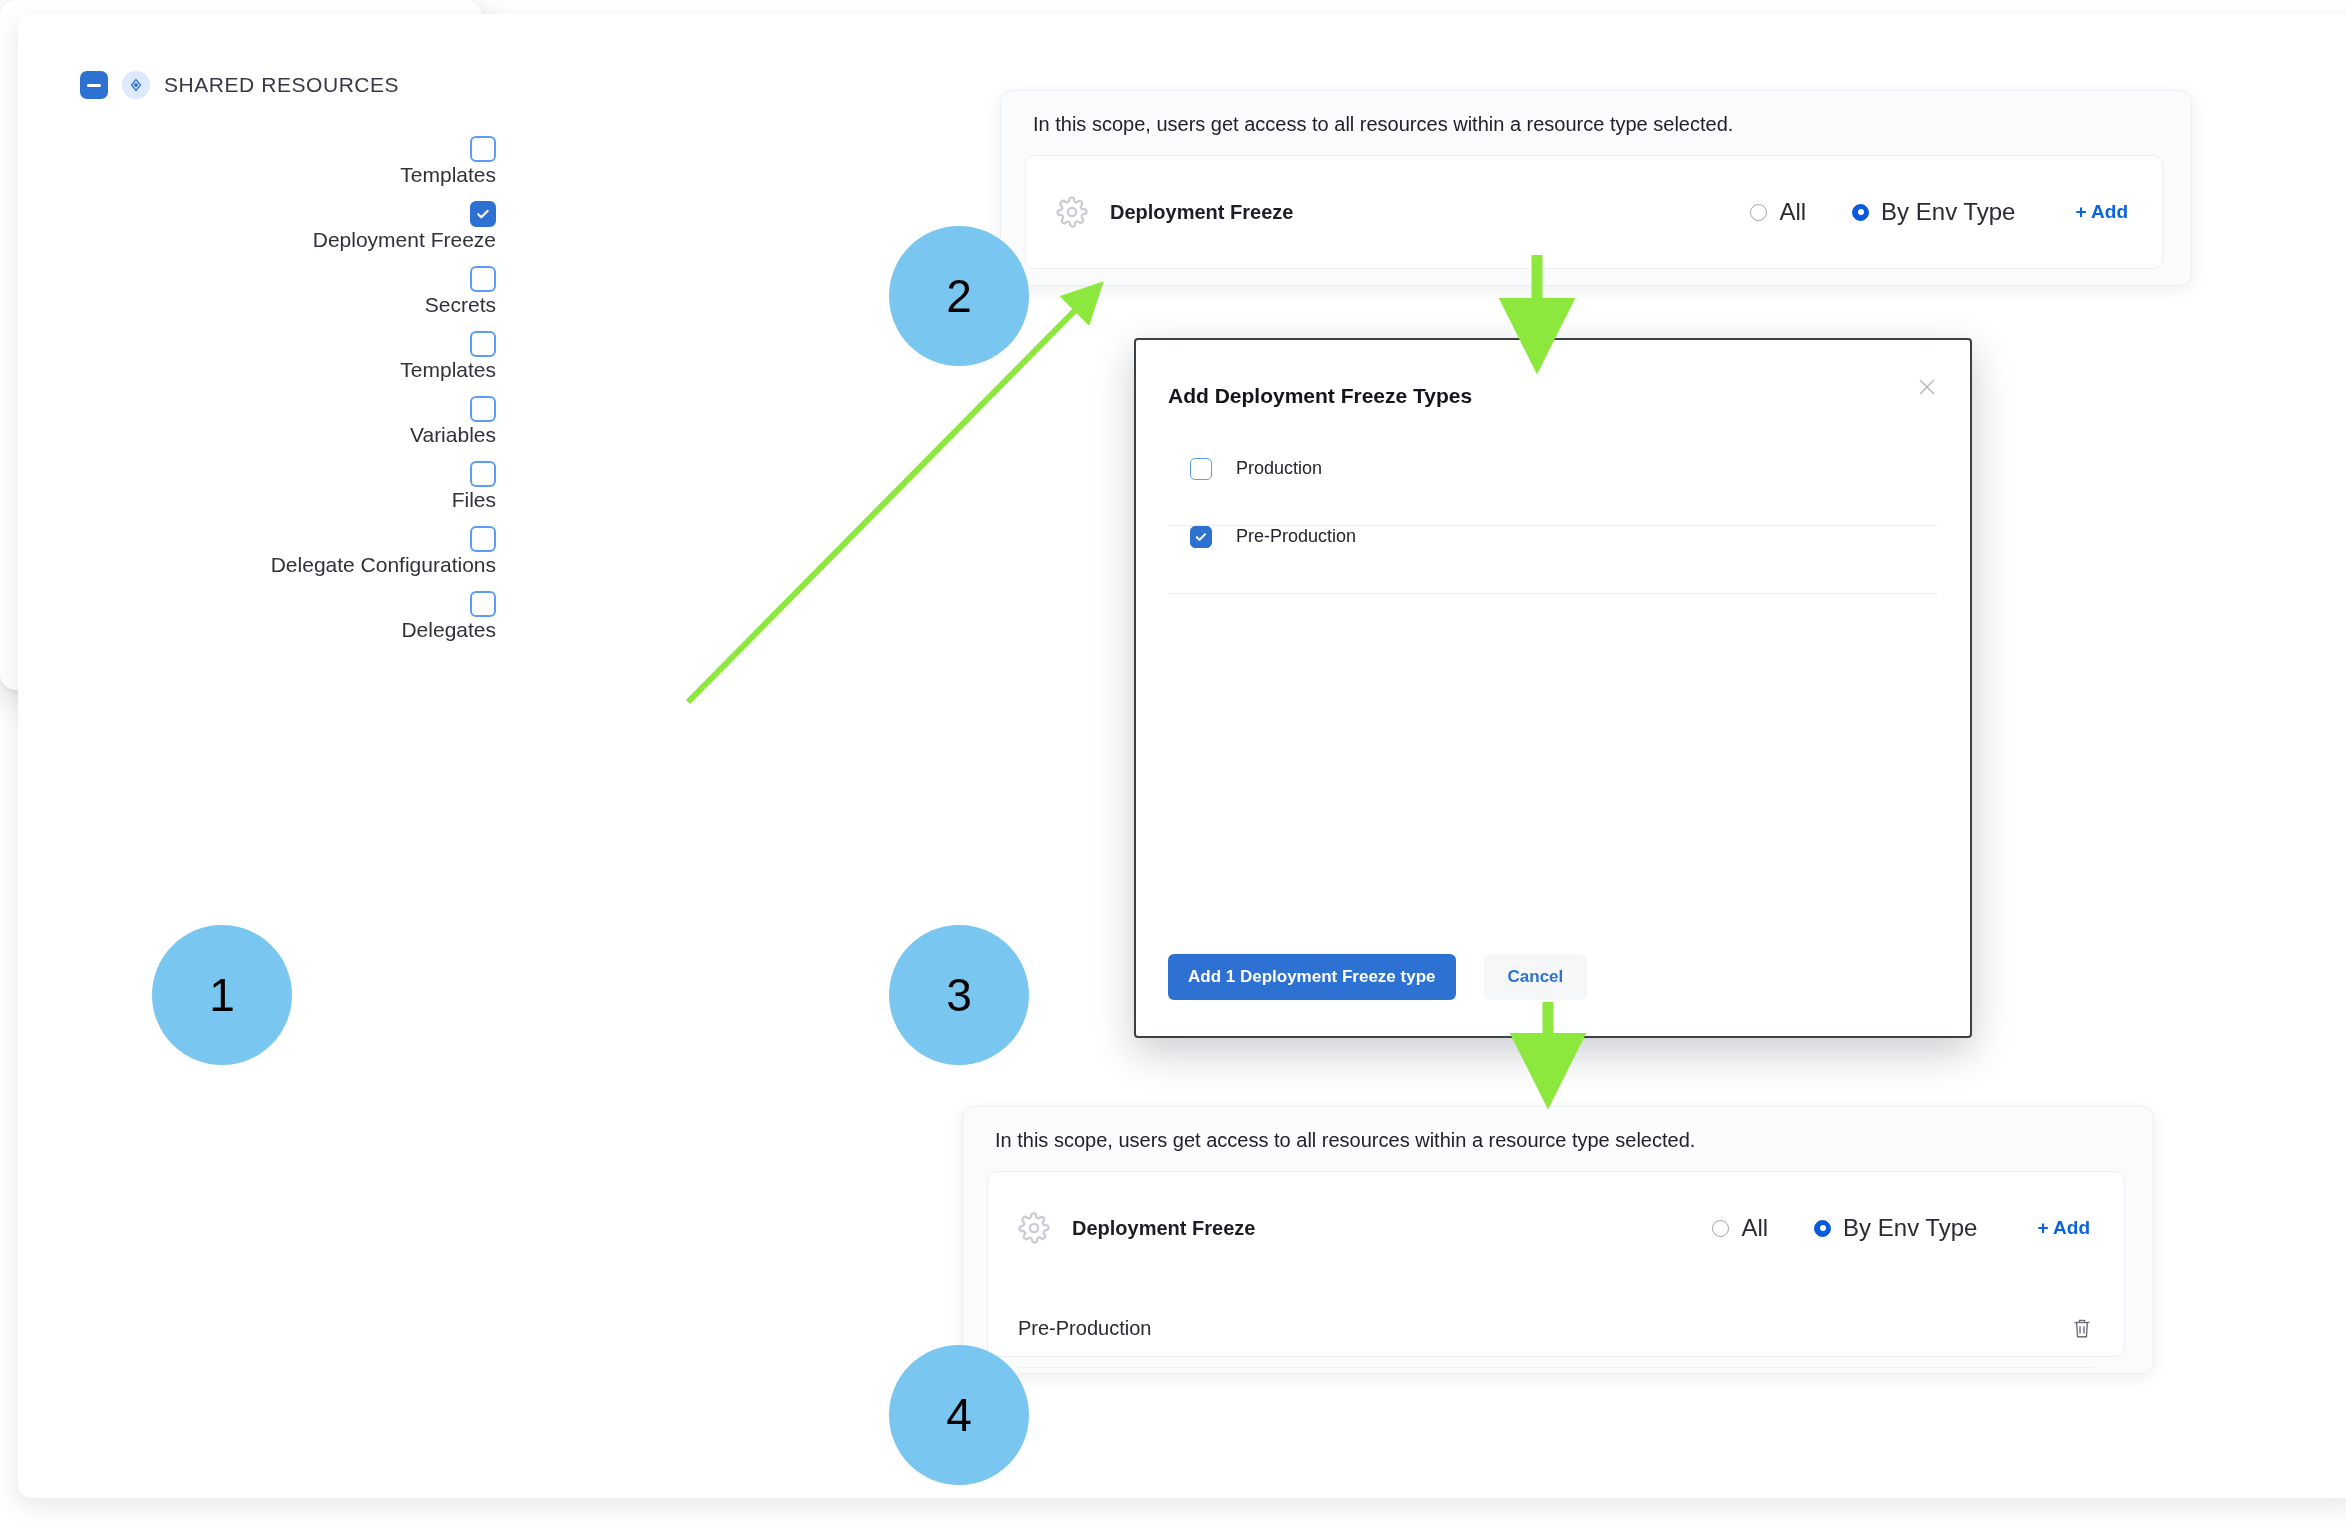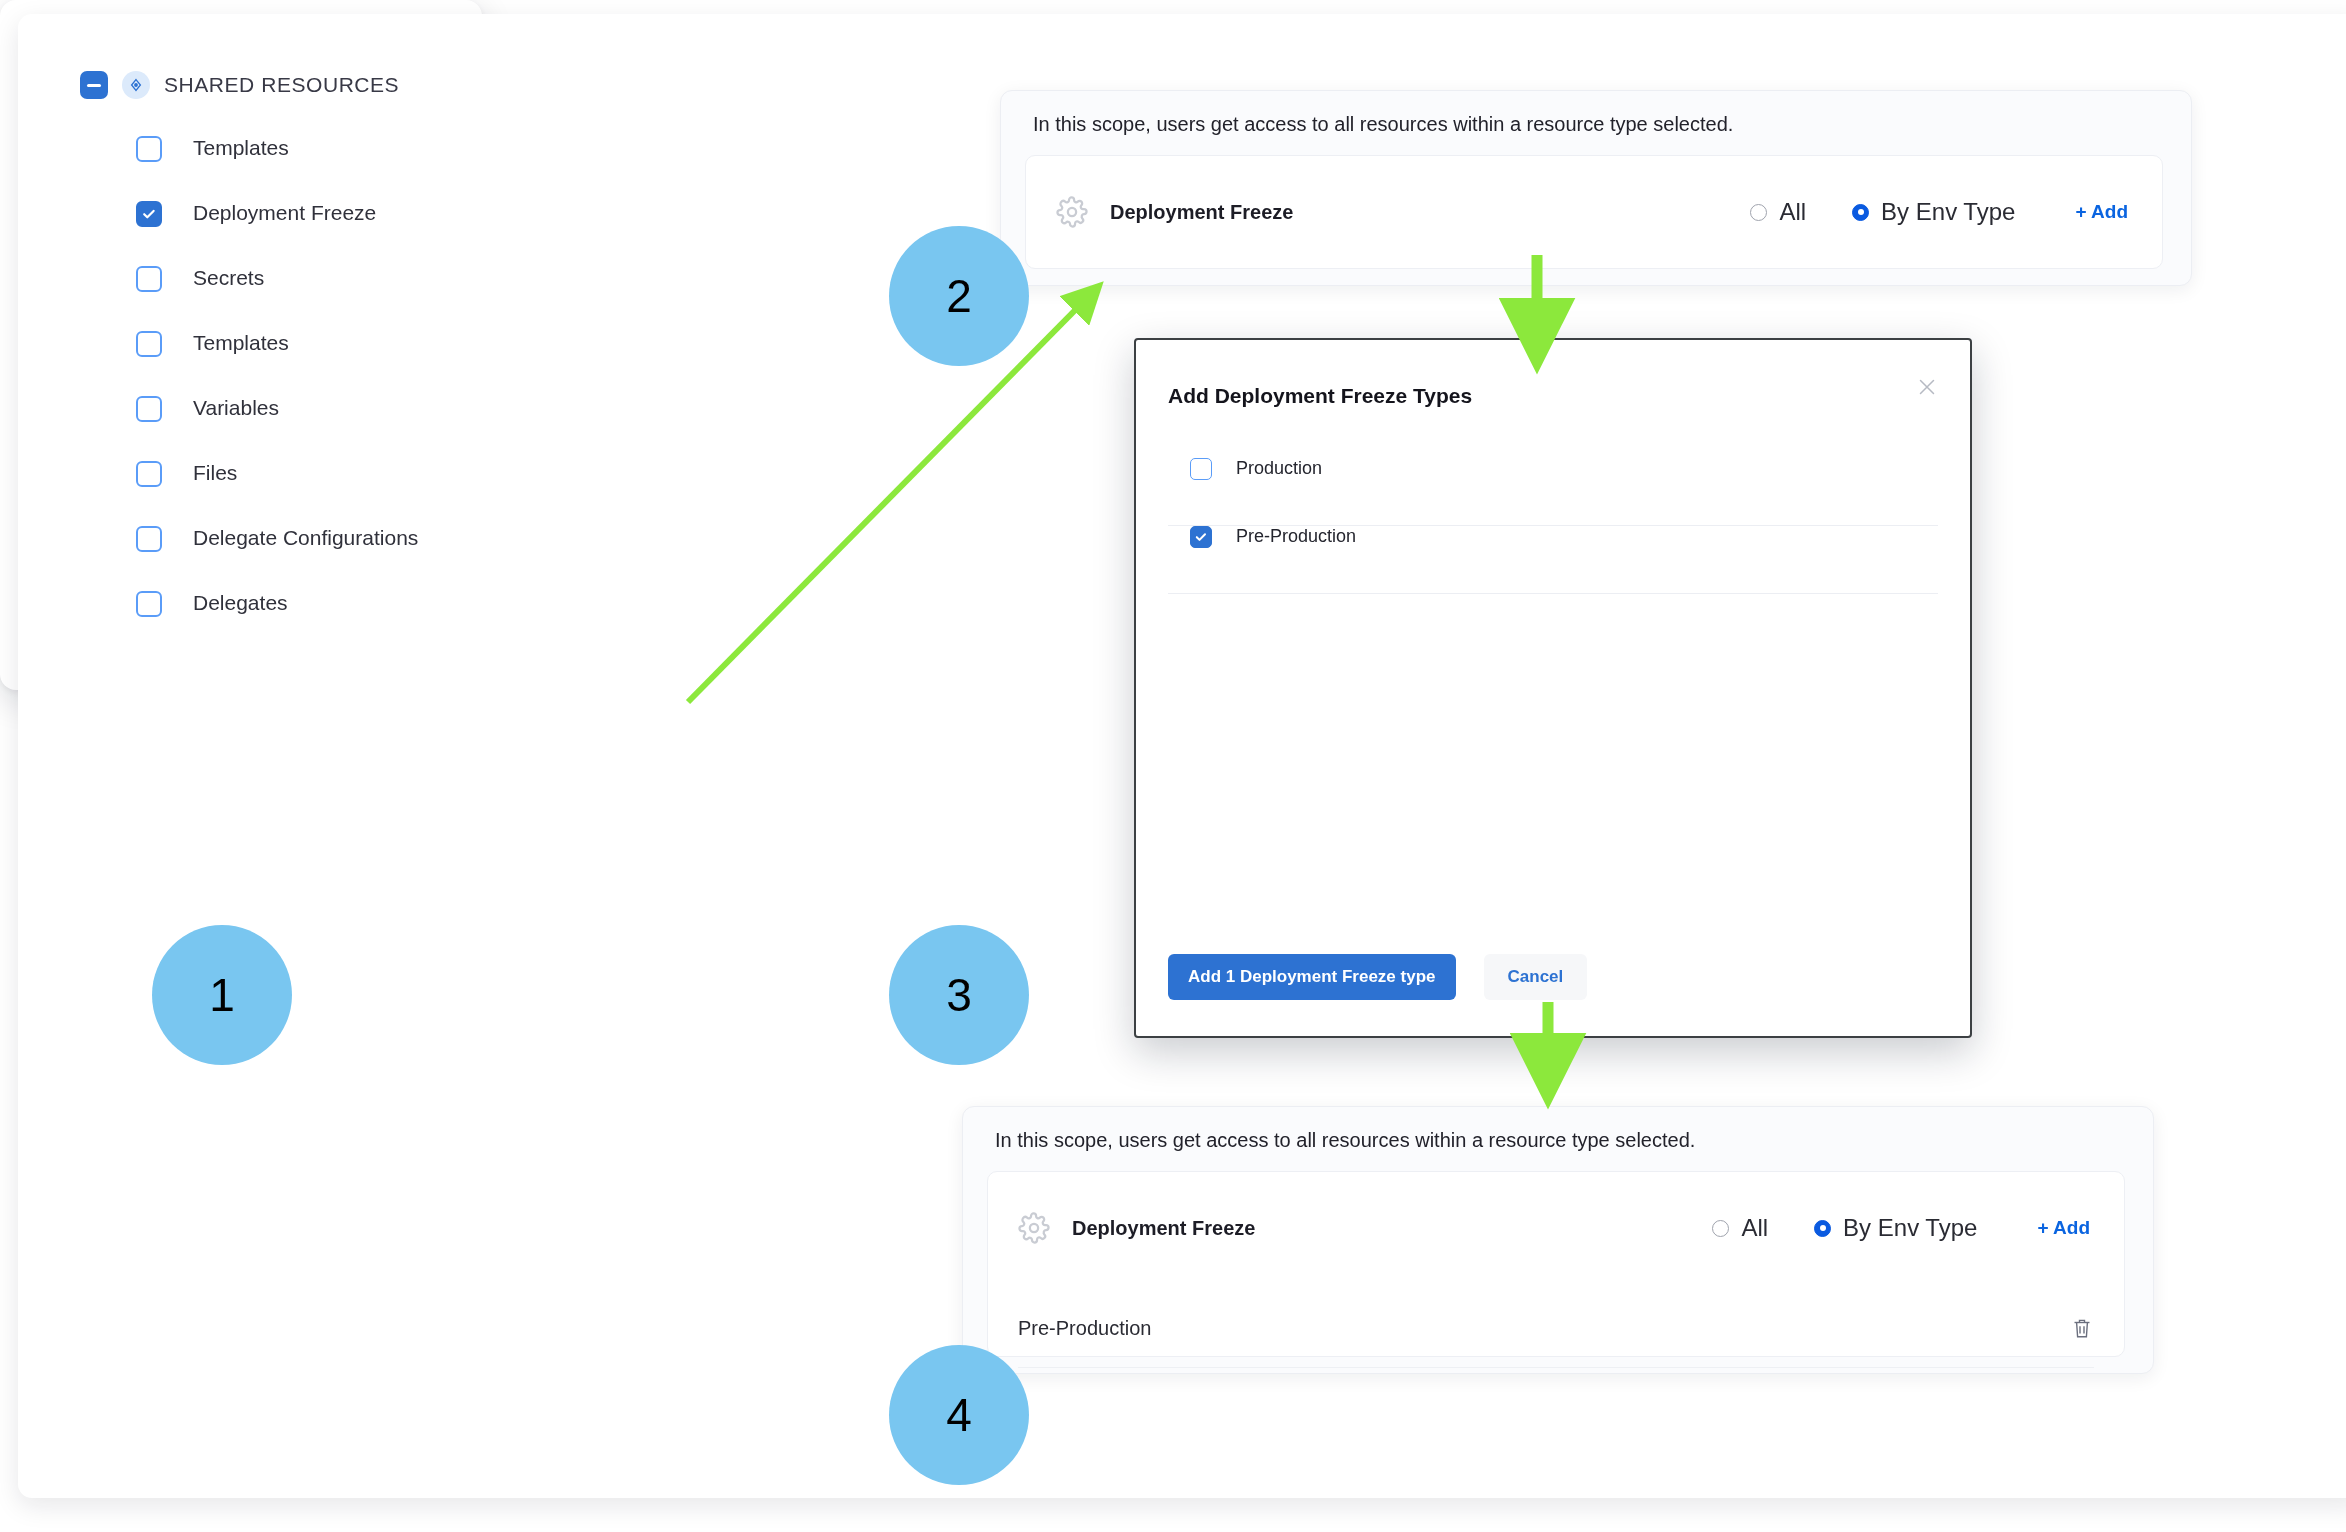--- a/index.html
+++ b/index.html
@@ -47,22 +47,22 @@
     width: 28px; height: 28px; border-radius: 50%;
     background: #dceafb;
     display:flex; align-items:center; justify-content:center;
   }
   .tree-title {
     font-size: 21px; letter-spacing: .55px;
     color: #383946; font-weight: 400;
   }
   .tree-list { position:absolute; left: 118px; top: 122px; width: 360px; }
   .tree-row {
-    display: flex; align-items: flex-start; gap: 31px;
-    height: 43px; margin-bottom: 22px;
+    display: flex; align-items: flex-end; gap: 1px;
+    height: 43px; margin-bottom: 22px; flex-direction: column;
   }
   .cb {
     width: 26px; height: 26px; border-radius: 6px;
     border: 2px solid #5a9cf8; background: #fff;
     flex: 0 0 auto;
   }
   .cb.checked {
     background: #2d72d2; border-color: #2d72d2;
     display: flex; align-items: center; justify-content: center;
   }

